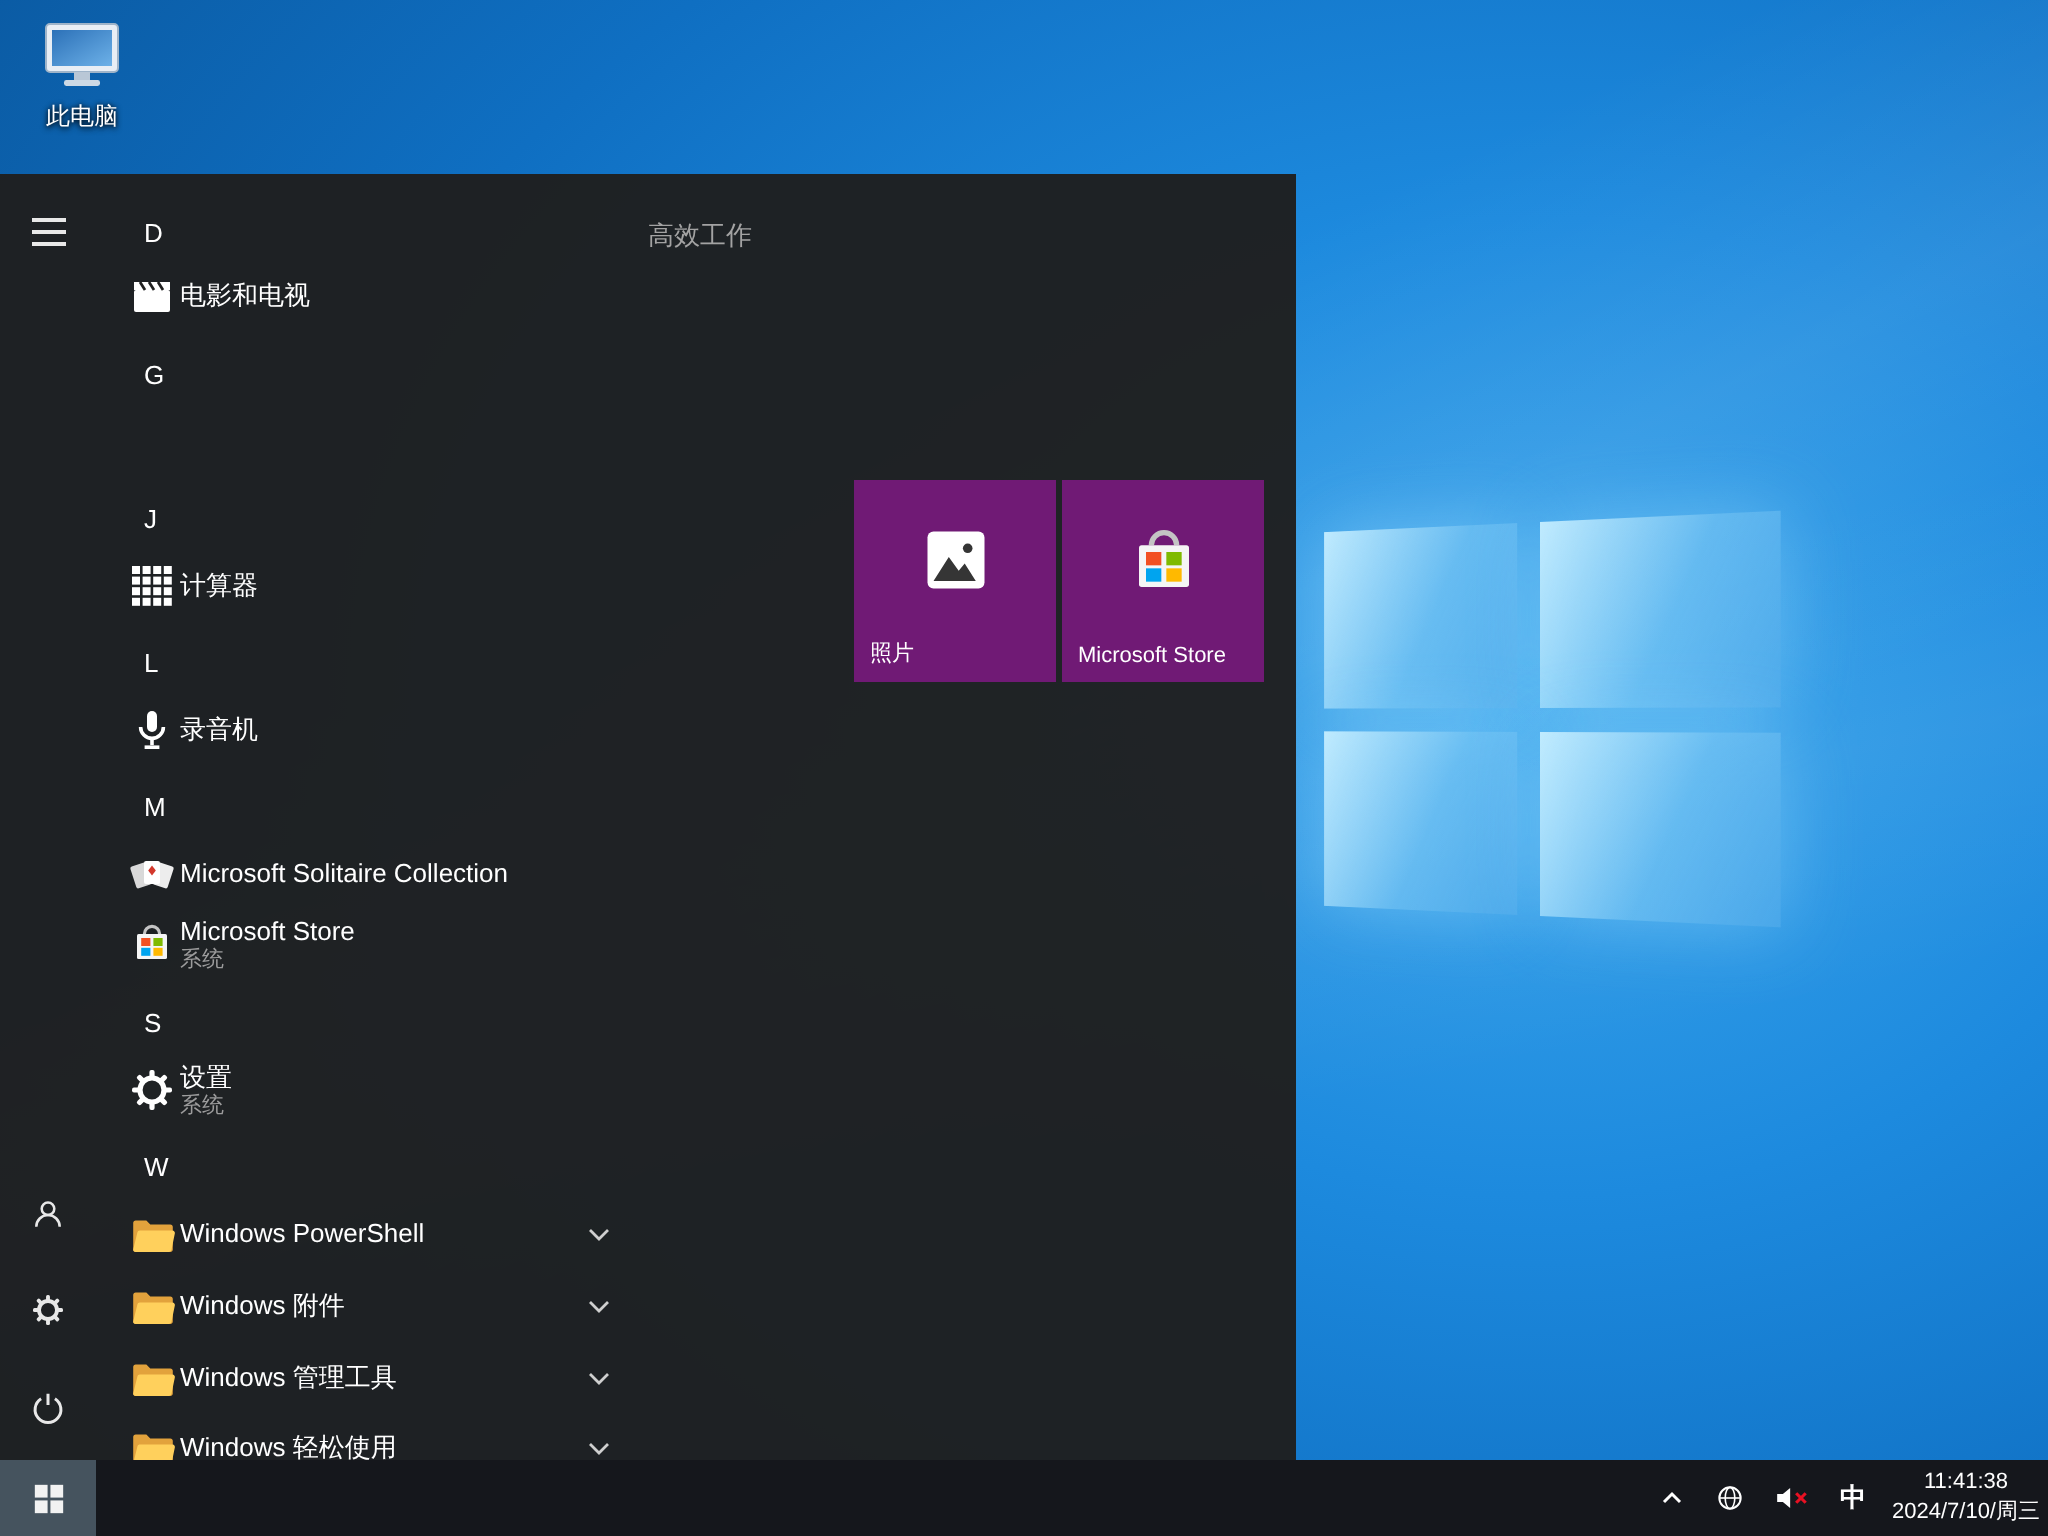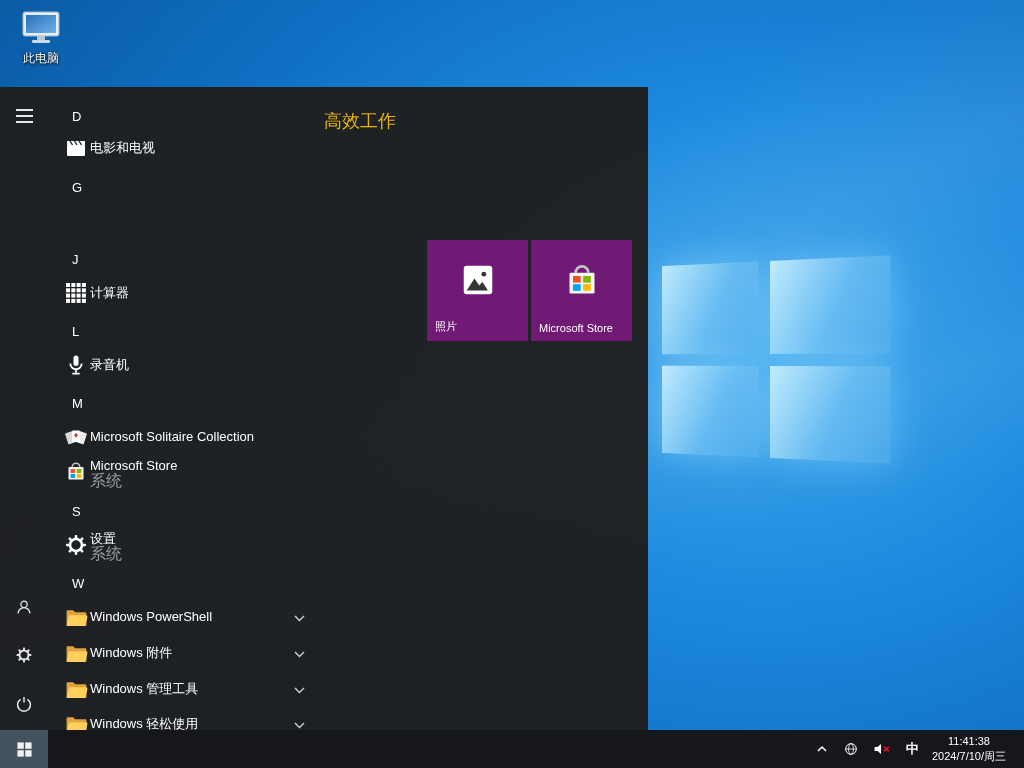--- a/index.html
+++ b/index.html
@@ -30,36 +30,36 @@
   .rail{position:absolute;left:0;top:0;width:48px;height:100%}
   .rail-btn{position:absolute;left:0;width:48px;height:48px;display:flex;align-items:center;justify-content:center}
 
   .app-list{position:absolute;left:48px;top:0;width:312px;height:100%}
   .letter{position:absolute;left:24px;height:20px;display:flex;align-items:center;font-size:13px;color:#fff}
   .app-row{position:absolute;left:0;width:306px;height:32px;display:flex;align-items:center}
   .app-row.two{height:40px}
   .app-icon{flex:none;width:28px;height:28px;margin-left:14px;display:flex;align-items:center;justify-content:center}
   .app-text{margin-left:0;display:flex;flex-direction:column;justify-content:center}
   .app-label{font-size:13px;line-height:16px;white-space:nowrap}
-  .app-sub{font-size:16px;line-height:13px;color:#9c9c9c}
+  .app-sub{font-size:11px;line-height:13px;color:#9c9c9c}
   .chev{position:absolute;left:246px;top:50%;transform:translateY(-50%)}
 
-  .group-title{position:absolute;left:324px;top:22px;font-size:18px;color:#eab308}
+  .group-title{position:absolute;left:324px;top:22px;font-size:13px;color:#a3a3a3}
   .tile{position:absolute;width:101px;height:101px;background:#701a75;display:flex;flex-direction:column}
   .tile-icon{flex:1;display:flex;align-items:center;justify-content:center}
   .tile-label{font-size:11px;padding:0 8px 7px;white-space:nowrap;overflow:hidden}
 
   
   .taskbar{position:absolute;left:0;top:730px;width:1024px;height:38px;background:#15171c;
     display:flex;align-items:stretch;color:#fff}
   .start-btn{width:48px;display:flex;align-items:center;justify-content:center;background:#45535e}
   .tray{margin-left:auto;display:flex;align-items:stretch}
   .tray-item{display:flex;align-items:center;justify-content:center;padding:0 7px;height:38px}
   .ime{font-size:13px;font-weight:bold}
-  .clock{font-size:11px;line-height:1.35;text-align:right;flex-direction:column;padding:0 18px 0 6px}
+  .clock{font-size:11px;line-height:1.35;text-align:right;flex-direction:column;padding:0 4px 0 6px}
 </style>
 </head>
 <body>
 
 <div class="stage">
 
   <div class="ray ray1"></div>
   <div class="ray ray2"></div>
   <div class="win-logo">
     <div class="pane"></div>

